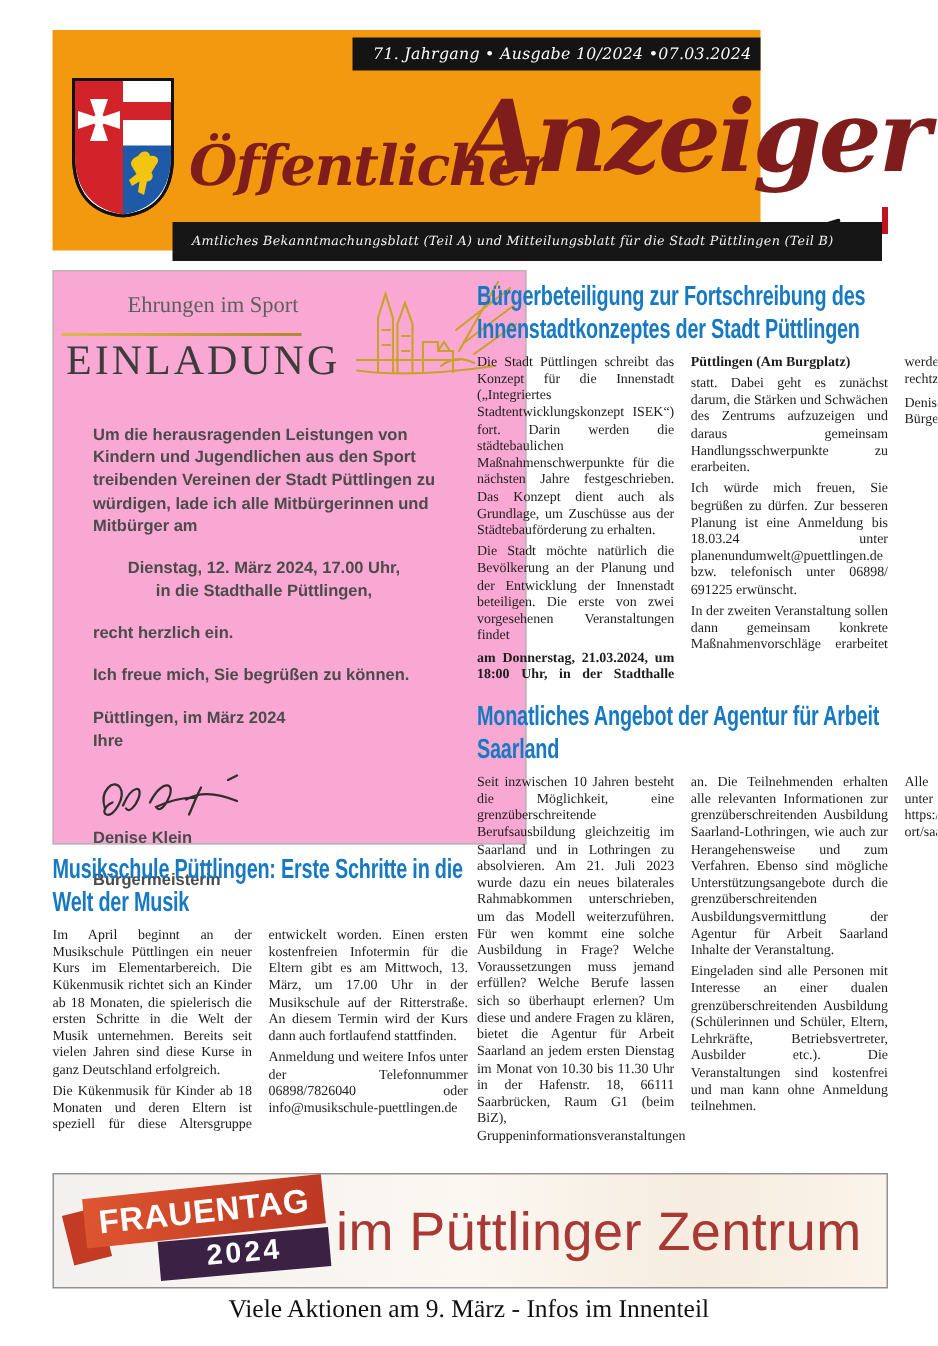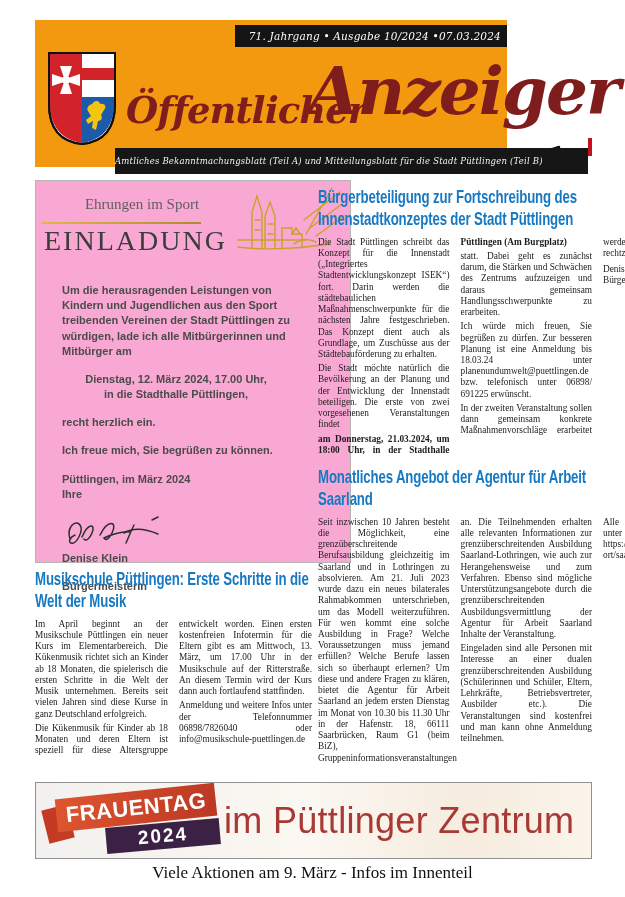--- a/index.html
+++ b/index.html
@@ -10,21 +10,21 @@
   .header{position:absolute;left:35px;top:20px;width:472px;height:147px;background:#F2990F;}
   .issue-box{position:absolute;top:5px;right:0;background:#141414;color:#fdfdfd;
              font:italic 10.5px "DejaVu Serif",serif;padding:5px 6px 5px 14px;letter-spacing:.2px;}
   .coat{position:absolute;left:13px;top:32px;}
   .masthead-title{position:absolute;left:75px;top:38px;width:480px;height:108px;color:#7f1d1d;}
   .t1{position:absolute;left:16px;top:30px;font:italic bold 37px "DejaVu Serif",serif;letter-spacing:-1px;}
   .t2{position:absolute;left:198px;top:-6px;font:italic bold 66px "DejaVu Serif",serif;letter-spacing:-2px;}
   .swash{position:absolute;left:4px;top:86px;}
   .black-band{position:absolute;left:80px;top:128px;width:473px;height:26px;background:#161616;
               color:#f2f2f2;font:italic 8.5px "DejaVu Serif",serif;display:flex;align-items:center;
-              box-sizing:border-box;letter-spacing:.2px;}
+              padding-left:13px;box-sizing:border-box;letter-spacing:.2px;}
   .red-stripe{position:absolute;left:553px;top:118px;width:4px;height:18px;background:#C1121F;}
 
   
   .invite{position:absolute;left:35px;top:180px;width:316px;height:383px;background:#f9a8d4;
           border:1px solid #b7b5b2;box-sizing:border-box;}
   .invite-kicker{position:absolute;top:15px;left:24px;width:164px;text-align:center;
                  font:15px "Liberation Serif",serif;color:#5e5e5e;}
   .invite-goldline{position:absolute;top:41px;left:5px;width:160px;height:2px;
                    background:linear-gradient(90deg,#dcb94b,#b08a2a);}
   .invite-title{position:absolute;top:44px;left:8px;font:28px "Liberation Serif",serif;

